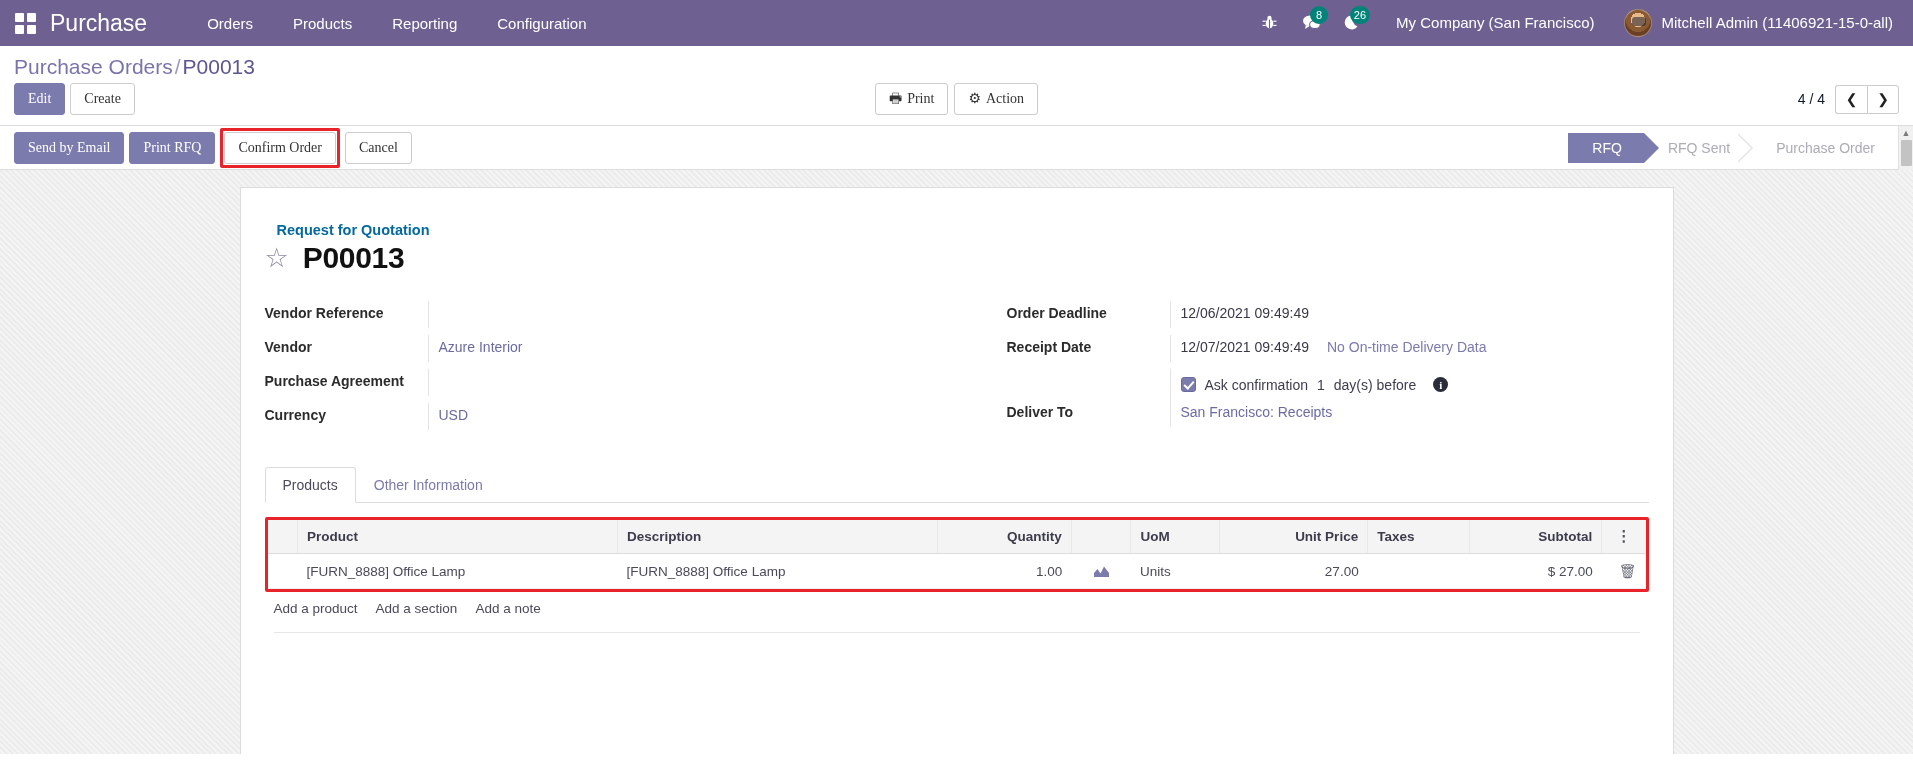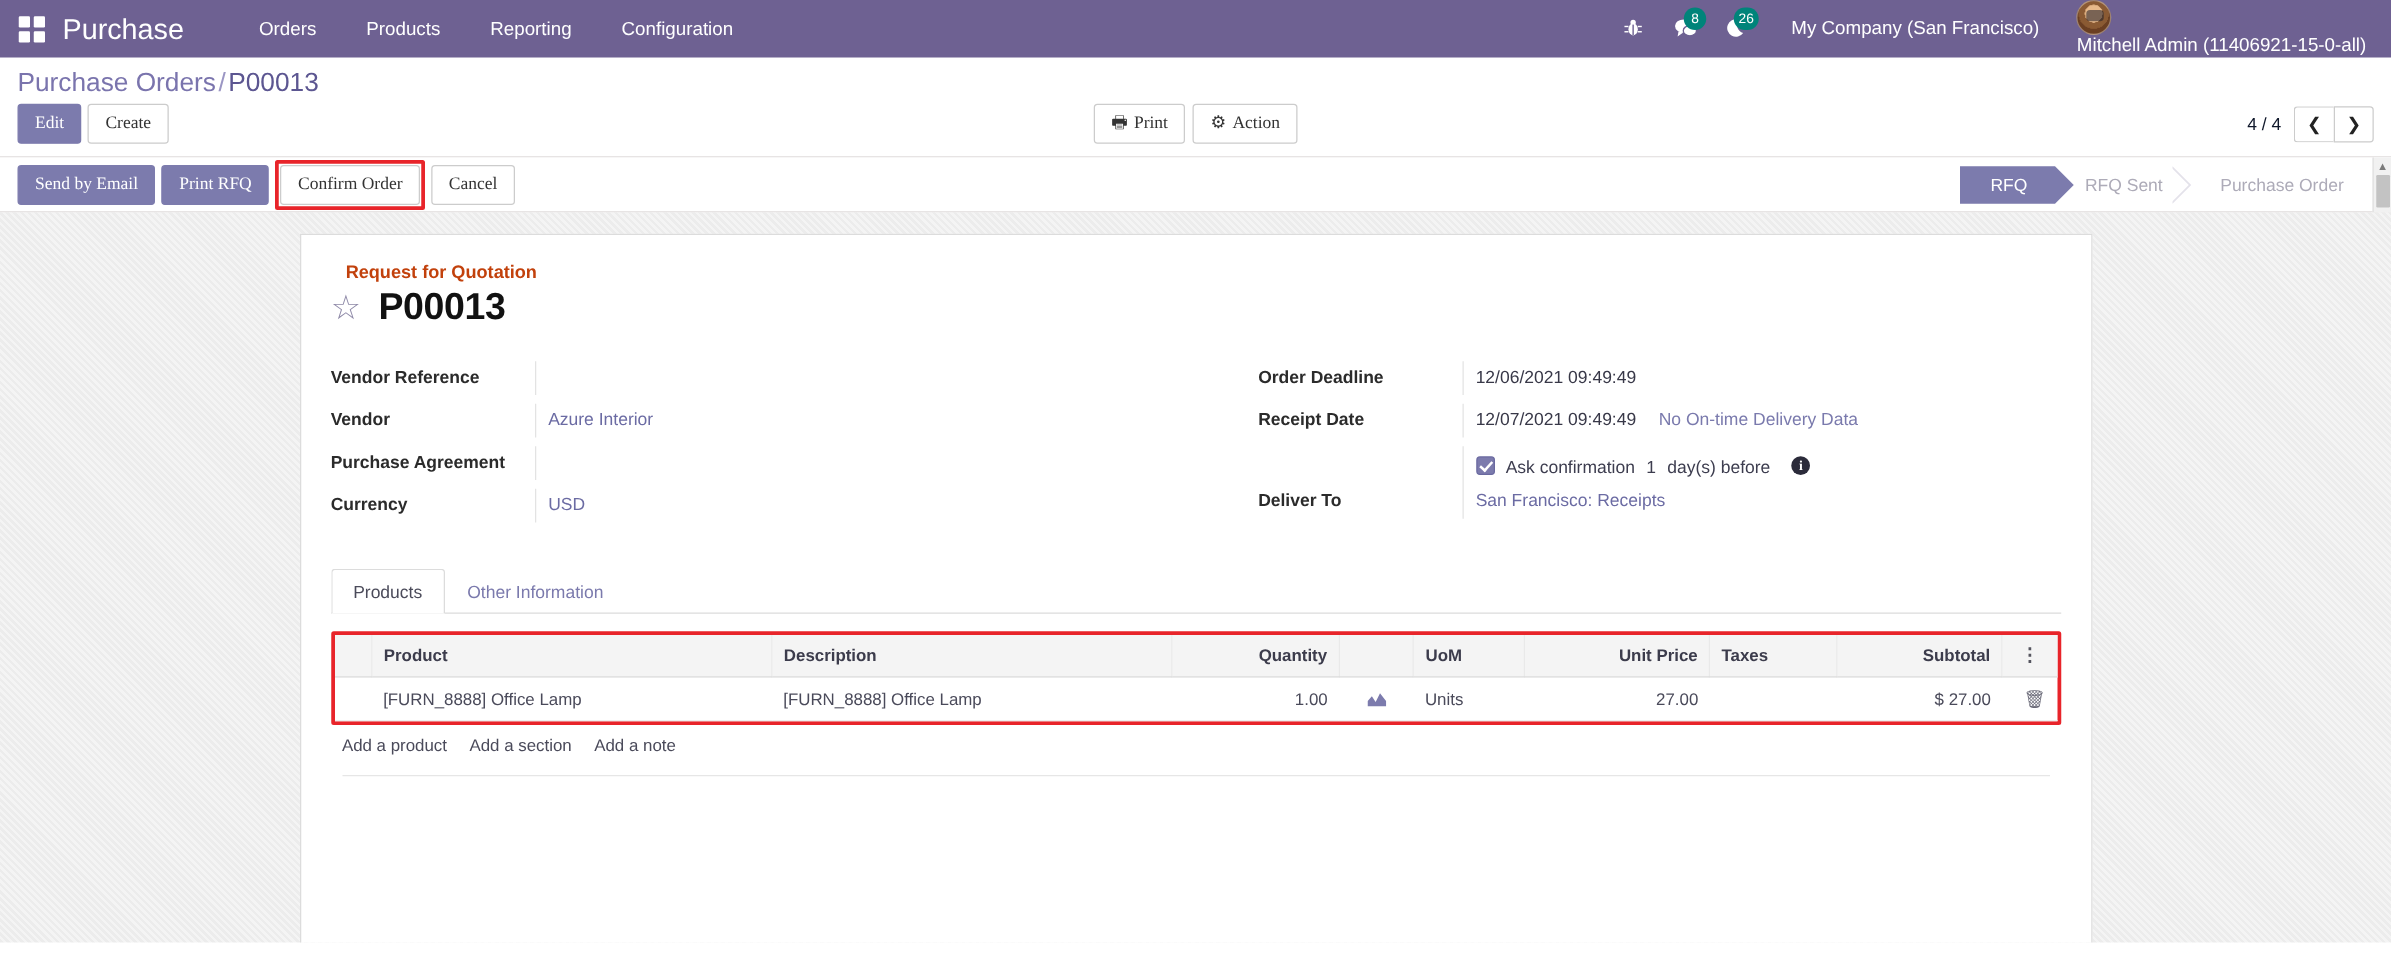--- a/index.html
+++ b/index.html
@@ -71,25 +71,24 @@
     padding: 0 4px;
     font-weight: 500;
   }
   .company-name {
     font-size: 15px;
     padding: 0 16px 0 22px;
     white-space: nowrap;
     cursor: pointer;
   }
   .user-block {
-    display: flex; 
+    display: flex; align-items: center;
     padding: 0 12px 0 14px;
     cursor: pointer;
     height: 45px;
-    flex-direction: column;
   }
   .avatar {
     width: 28px; height: 28px; border-radius: 50%;
     background: radial-gradient(circle at 50% 38%, #e8b98a 0 34%, #8a5a33 35% 58%, #6b3f22 59% 100%);
     border: 1px solid rgba(255,255,255,.35);
     margin-right: 9px;
     flex: none;
     position: relative;
     overflow: hidden;
   }
@@ -264,22 +263,23 @@
     width: 1434px;
     background: #fff;
     border: 1px solid #dcdcdc;
     min-height: 580px;
     padding: 22px 24px 0 24px;
     position: relative;
   }
   .o-title-label {
     font-size: 14.5px;
     font-weight: bold;
-    color: #c2410c;
+    color: #0369a1;
     margin-left: 12px;
+    margin-top: 12px;
   }
   .o-title-row {
     display: flex; align-items: center; gap: 14px;
     margin-top: 3px;
     margin-bottom: 26px;
   }
   .star {
     font-size: 27px;
     color: #8f8aa8;
     line-height: 1;

